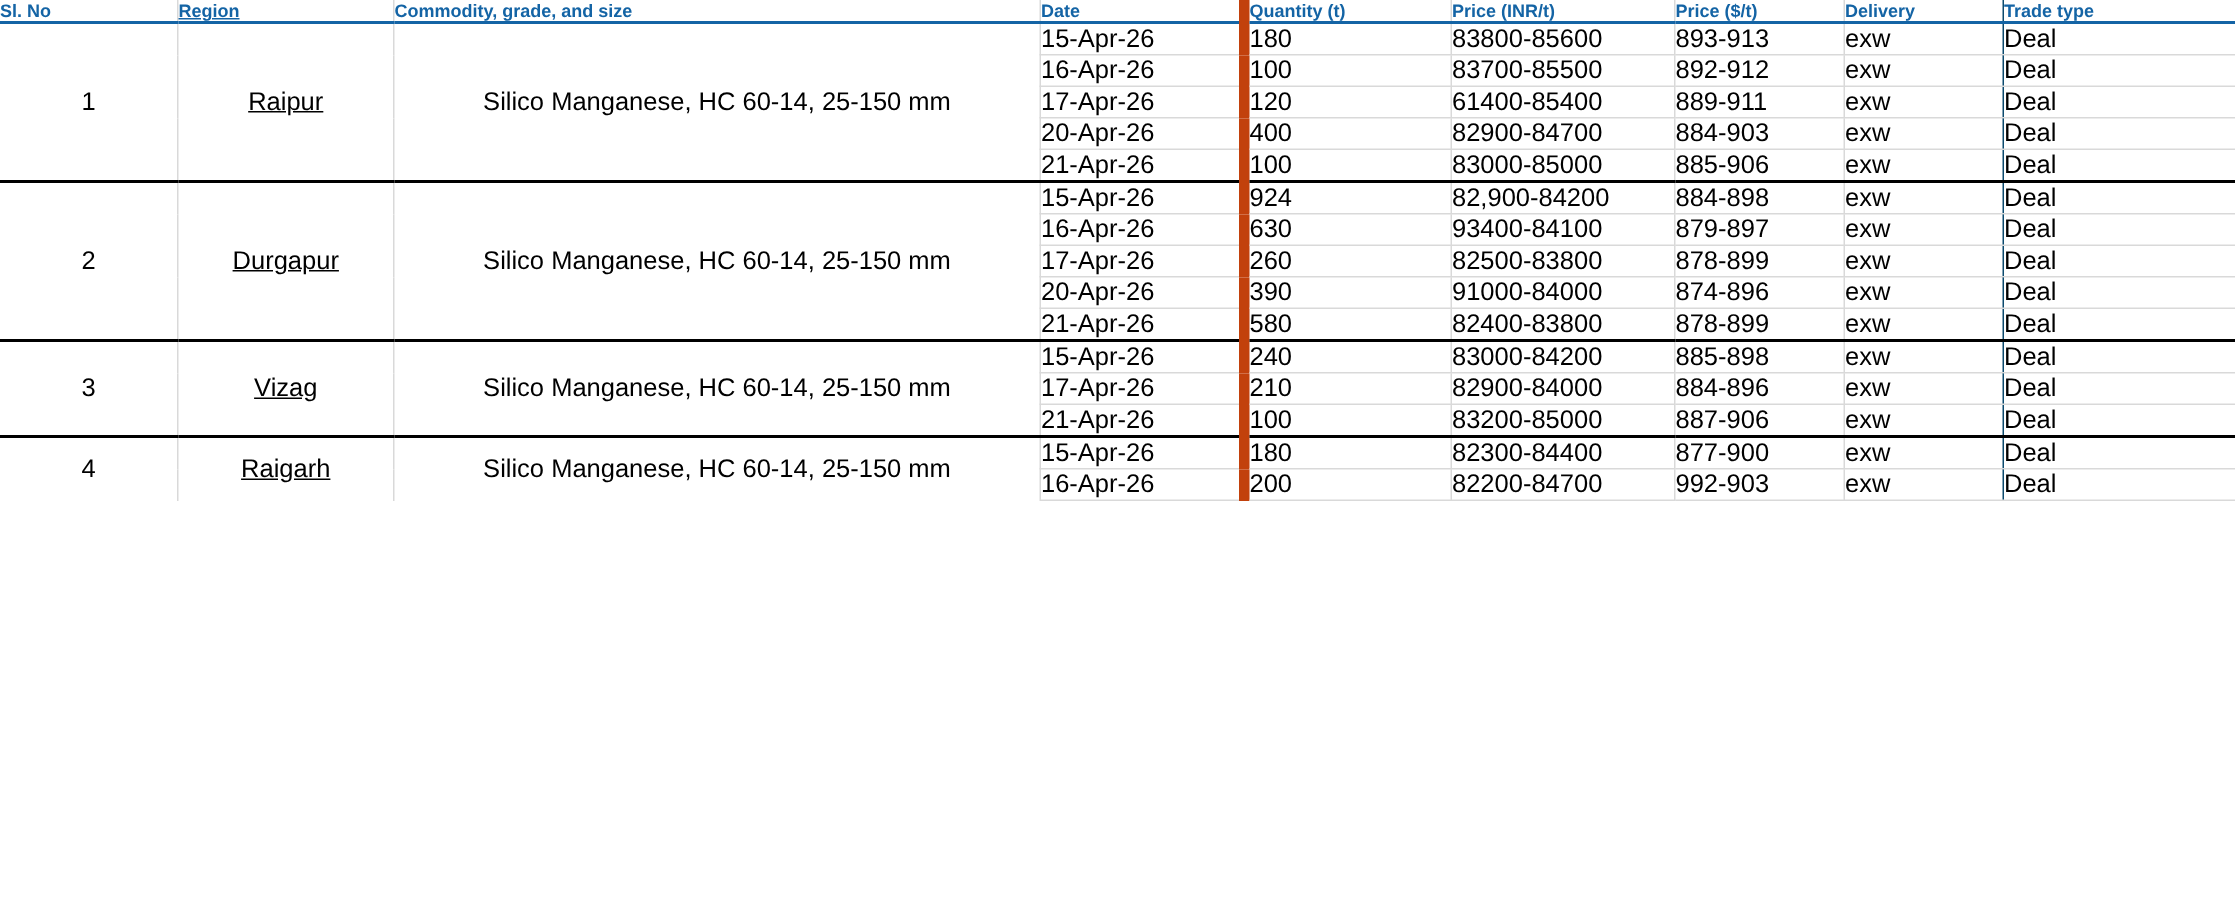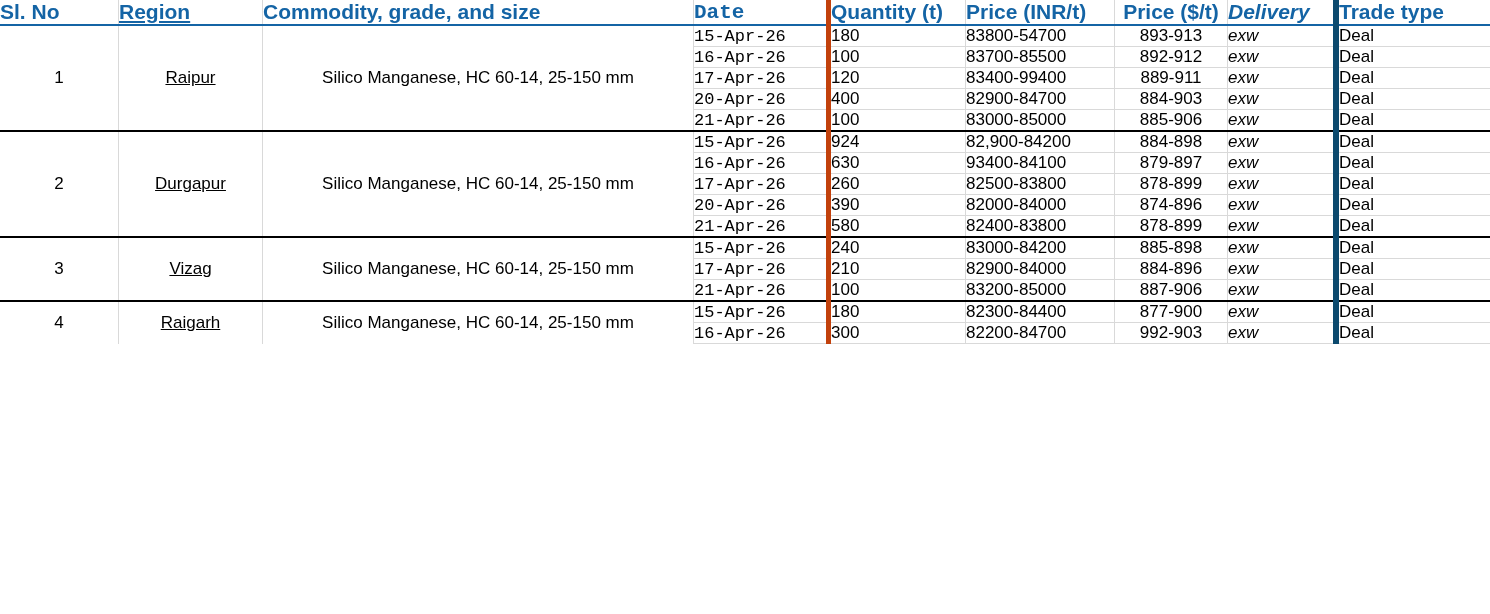--- a/index.html
+++ b/index.html
@@ -21,21 +21,21 @@
     font-size: 17px;
   }
   table.data-table th,
   table.data-table td {
     padding: 0;
     vertical-align: middle;
   }
   thead th {
     color: #1464a5;
     font-weight: bold;
-    font-size: 21px;
+    font-size: 12px;
     text-align: left;
     padding: 14px 0 14px 10px;
     border-bottom: 2.5px solid #1464a5;
     white-space: nowrap;
   }
   tbody td {
     padding: 7px 0 7px 10px;
     border-bottom: 1px solid #d9d9d9;
     white-space: nowrap;
   }
@@ -48,32 +48,32 @@
   td.group-cell {
     border-bottom: none;
   }
   
   .col-sl    { width: 118px; }
   .col-region{ width: 143px; }
   .col-comm  { width: 430px; }
   .col-date  { width: 132px; }
   .col-qty   { width: 134px; }
   .col-inr   { width: 148px; }
-  .col-usd   { width: 112px; text-align: center; }
+  .col-usd   { width: 112px; }
   .col-del   { width: 105px; }
   .col-trade { width: 168px; }
 
   th.col-sl, td.col-sl { border-right: 1px solid #d9d9d9; }
   th.col-region, td.col-region { border-right: 1px solid #d9d9d9; text-decoration: underline; }
   th.col-comm, td.col-comm { border-right: 1px solid #d9d9d9; }
-  th.col-date, td.col-date { border-right: 5px solid #c2410c; font-family: Liberation Mono, monospace; }
+  th.col-date, td.col-date { border-right: 7px solid #c2410c; }
   th.col-qty, td.col-qty { border-right: 1px solid #d9d9d9; }
   th.col-inr, td.col-inr { border-right: 1px solid #d9d9d9; }
   th.col-usd, td.col-usd { border-right: 1px solid #d9d9d9; }
-  th.col-del, td.col-del { border-right: 6px solid #0c4a6e; font-style: italic; }
+  th.col-del, td.col-del { border-right: 1px solid #0c4a6e; }
 
   td.group-cell {
     text-align: center;
     padding-left: 0;
     font-size: 17px;
   }
 </style>
 </head>
 <body>
 
@@ -91,37 +91,37 @@
       <th class="col-trade">Trade type</th>
     </tr>
   </thead>
   <tbody id="table-body">
       <tr>
         <td class="col-sl group-cell" rowspan="5">1</td>
         <td class="col-region group-cell" rowspan="5">Raipur</td>
         <td class="col-comm group-cell" rowspan="5">Silico Manganese, HC 60-14, 25-150 mm</td>
         <td class="col-date">15-Apr-26</td>
         <td class="col-qty">180</td>
-        <td class="col-inr">83800-54700</td>
+        <td class="col-inr">83800-85600</td>
         <td class="col-usd">893-913</td>
         <td class="col-del">exw</td>
         <td class="col-trade">Deal</td>
       </tr>
       <tr>
         <td class="col-date">16-Apr-26</td>
         <td class="col-qty">100</td>
         <td class="col-inr">83700-85500</td>
         <td class="col-usd">892-912</td>
         <td class="col-del">exw</td>
         <td class="col-trade">Deal</td>
       </tr>
       <tr>
         <td class="col-date">17-Apr-26</td>
         <td class="col-qty">120</td>
-        <td class="col-inr">83400-99400</td>
+        <td class="col-inr">61400-85400</td>
         <td class="col-usd">889-911</td>
         <td class="col-del">exw</td>
         <td class="col-trade">Deal</td>
       </tr>
       <tr>
         <td class="col-date">20-Apr-26</td>
         <td class="col-qty">400</td>
         <td class="col-inr">82900-84700</td>
         <td class="col-usd">884-903</td>
         <td class="col-del">exw</td>
@@ -158,21 +158,21 @@
         <td class="col-date">17-Apr-26</td>
         <td class="col-qty">260</td>
         <td class="col-inr">82500-83800</td>
         <td class="col-usd">878-899</td>
         <td class="col-del">exw</td>
         <td class="col-trade">Deal</td>
       </tr>
       <tr>
         <td class="col-date">20-Apr-26</td>
         <td class="col-qty">390</td>
-        <td class="col-inr">82000-84000</td>
+        <td class="col-inr">91000-84000</td>
         <td class="col-usd">874-896</td>
         <td class="col-del">exw</td>
         <td class="col-trade">Deal</td>
       </tr>
       <tr>
         <td class="col-date">21-Apr-26</td>
         <td class="col-qty">580</td>
         <td class="col-inr">82400-83800</td>
         <td class="col-usd">878-899</td>
         <td class="col-del">exw</td>
@@ -211,20 +211,20 @@
         <td class="col-comm group-cell" rowspan="2">Silico Manganese, HC 60-14, 25-150 mm</td>
         <td class="col-date">15-Apr-26</td>
         <td class="col-qty">180</td>
         <td class="col-inr">82300-84400</td>
         <td class="col-usd">877-900</td>
         <td class="col-del">exw</td>
         <td class="col-trade">Deal</td>
       </tr>
       <tr>
         <td class="col-date">16-Apr-26</td>
-        <td class="col-qty">300</td>
+        <td class="col-qty">200</td>
         <td class="col-inr">82200-84700</td>
         <td class="col-usd">992-903</td>
         <td class="col-del">exw</td>
         <td class="col-trade">Deal</td>
       </tr>
     </tbody>
 </table>
 
 </body></html>

